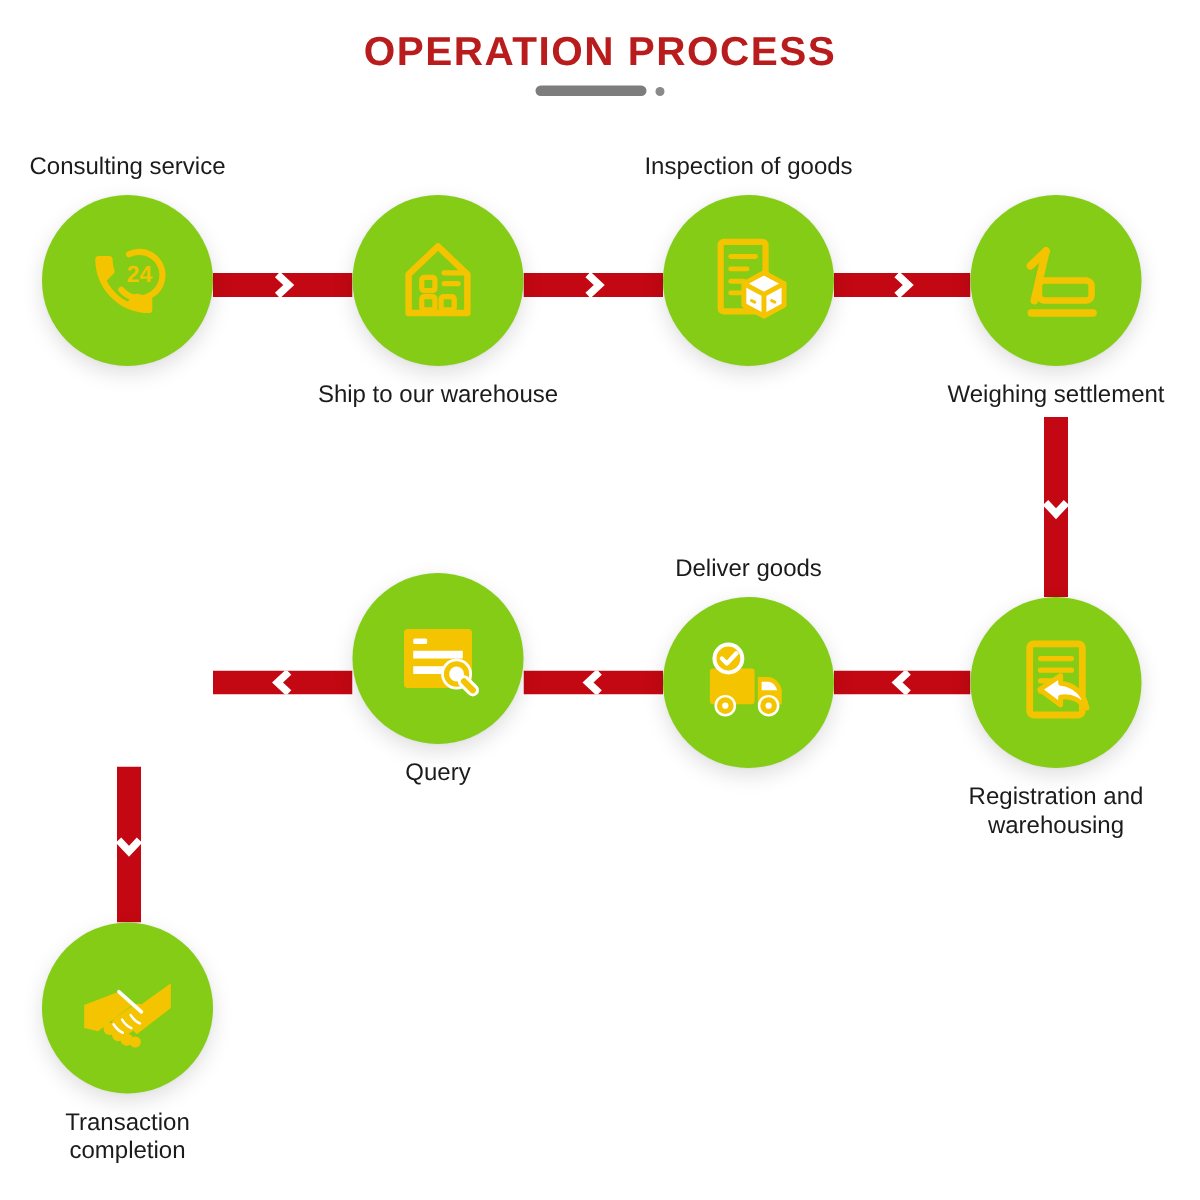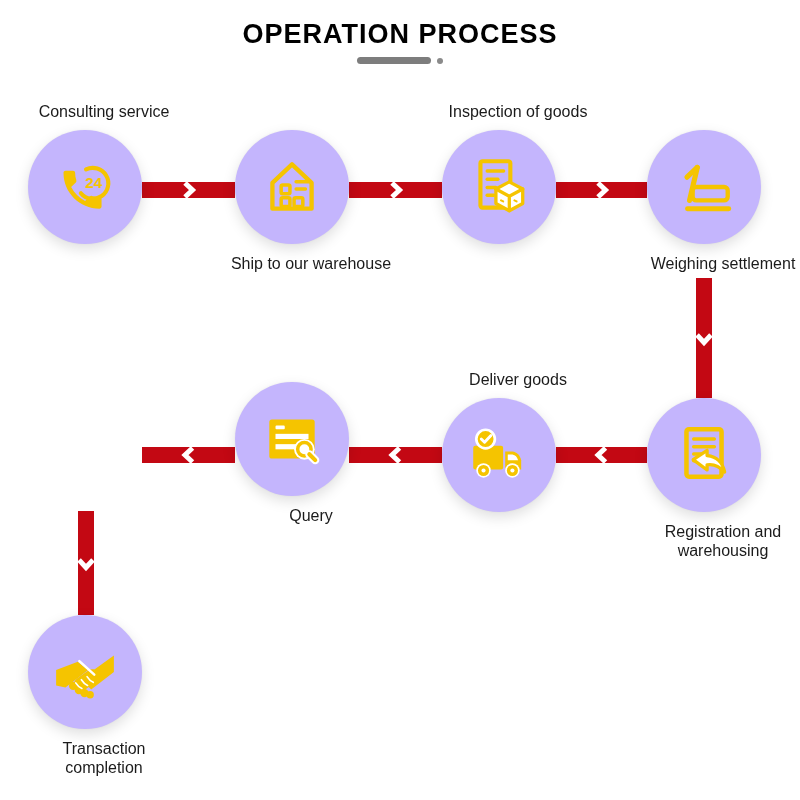--- a/index.html
+++ b/index.html
@@ -4,41 +4,41 @@
 <style>
   html,body { margin:0; padding:0; background:#fff; }
   #stage {
     position:relative; width:800px; height:800px; background:#ffffff;
     font-family:"Liberation Sans", sans-serif; overflow:hidden;
   }
   
   .title {
     position:absolute; top:19px; left:0; width:100%;
     text-align:center; font-size:27px; font-weight:bold;
-    color:#000000; letter-spacing:1px;
+    color:#b91c1c; letter-spacing:1px;
   }
   .title-underline {
     position:absolute; top:57px; left:357px;
     display:flex; align-items:center;
   }
   .ul-bar { width:74px; height:7px; border-radius:4px; background:#7d7d7d; }
   .ul-dot { width:6px; height:6px; border-radius:50%; background:#8a8a8a; margin-left:6px; }
 
   
   .node { position:absolute; width:114px; height:114px; z-index:2; }
   .circle {
     width:114px; height:114px; border-radius:50%;
-    background:#c4b5fd;
+    background:#84cc16;
     box-shadow:0 5px 14px rgba(0,0,0,0.13), 0 0 2px rgba(0,0,0,0.05);
     display:flex; align-items:center; justify-content:center;
   }
   .label {
     position:absolute; left:50%; transform:translateX(-50%);
     font-size:16px; line-height:19px; color:#1b1b1b;
-    text-align:center; white-space:nowrap;margin-left:19px;
+    text-align:center; white-space:nowrap;
   }
   .label.above { bottom:calc(100% + 9px); }
   .label.below { top:calc(100% + 10px);text-align:center; }
   .label.wrap-160 { white-space:normal; width:160px; }
   .label.wrap-120 { white-space:normal; width:120px; }
 
   .arrow { position:absolute; z-index:1; }
 </style>
 </head>
 <body>

